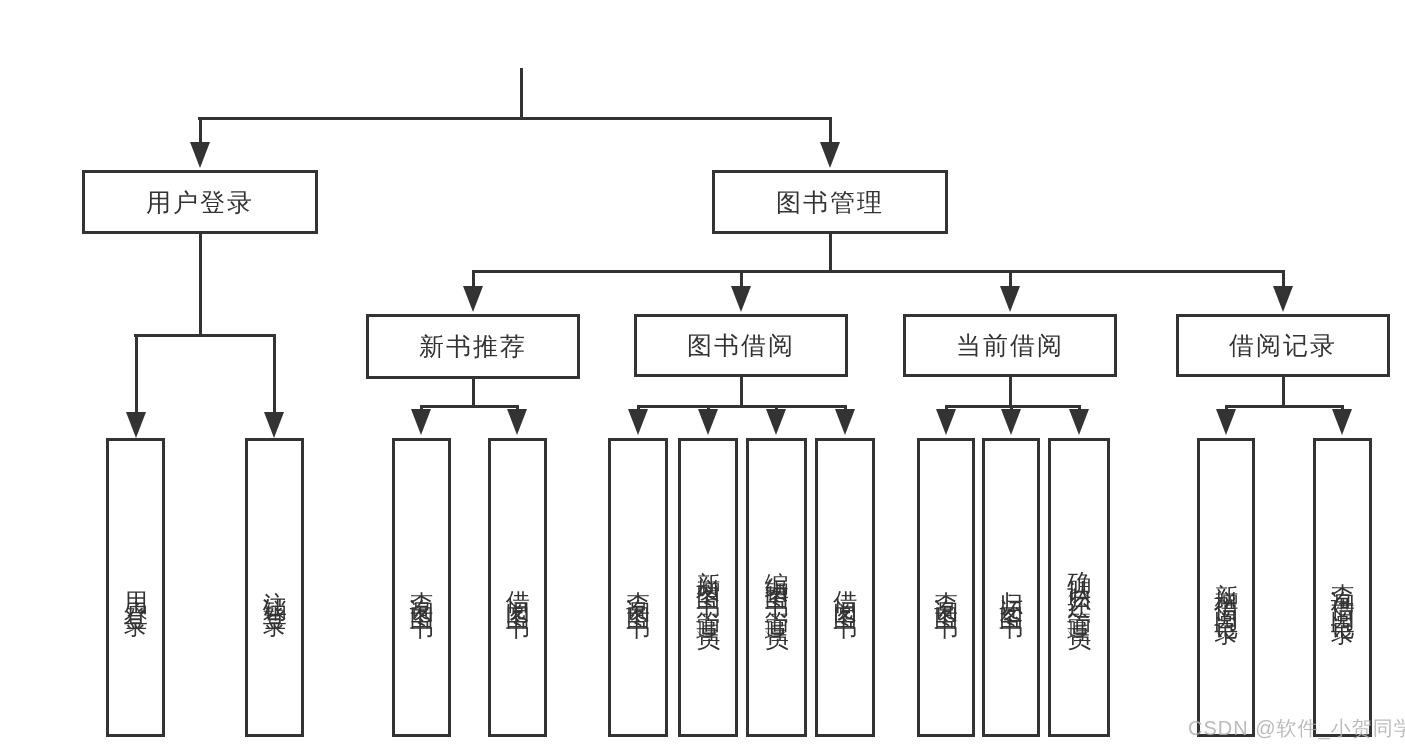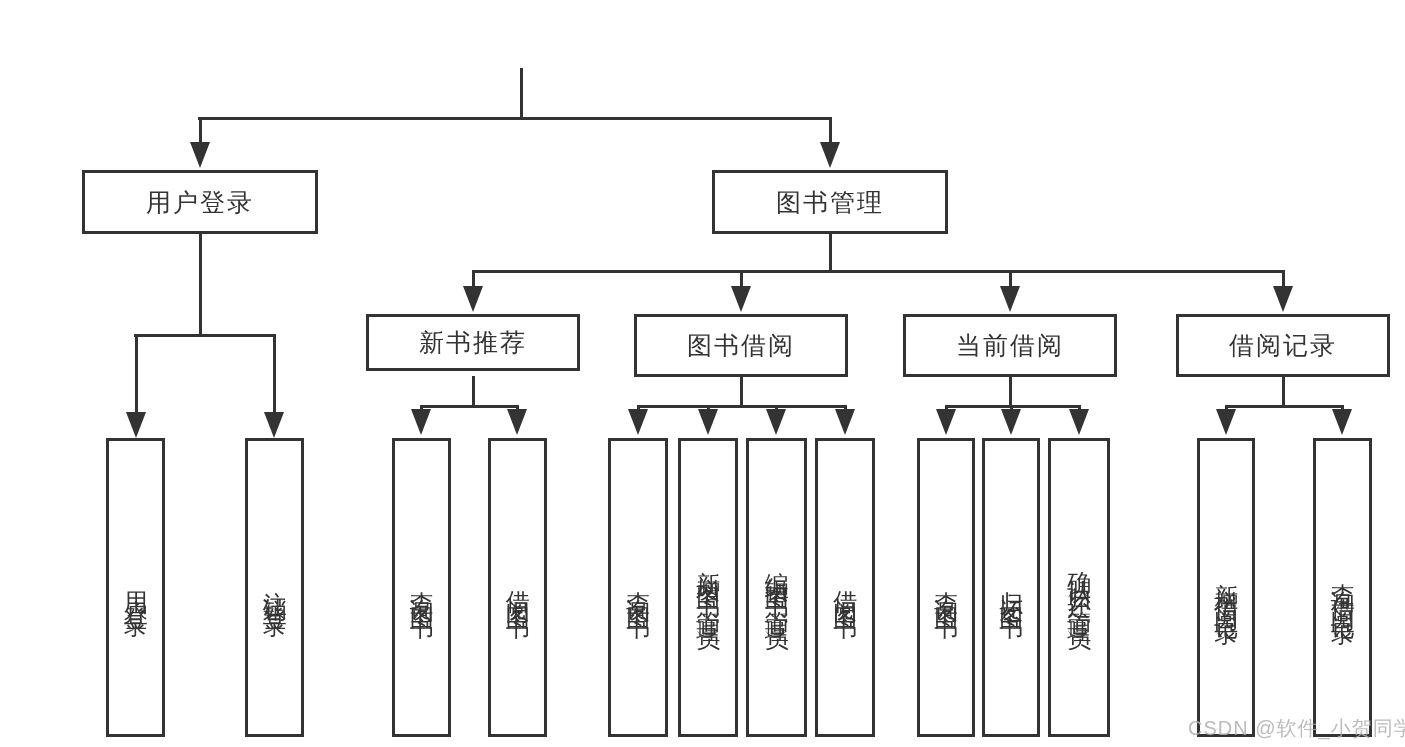--- a/index.html
+++ b/index.html
@@ -58,21 +58,21 @@
   <div class="hl" style="left:472px;top:270px;width:812px"></div>
   <div class="vl" style="left:472px;top:270px;height:20px"></div>
   <div class="ah" style="left:463px;top:286px"></div>
   <div class="vl" style="left:740px;top:270px;height:20px"></div>
   <div class="ah" style="left:731px;top:286px"></div>
   <div class="vl" style="left:1009px;top:270px;height:20px"></div>
   <div class="ah" style="left:1000px;top:286px"></div>
   <div class="vl" style="left:1282px;top:270px;height:20px"></div>
   <div class="ah" style="left:1273px;top:286px"></div>
 
-  <div class="node" style="left:366px;top:314px;width:214px;height:57px">
+  <div class="node" style="left:366px;top:314px;width:214px;height:65px">
     <span class="htext">新书推荐</span>
   </div>
   <div class="node" style="left:903px;top:314px;width:214px;height:63px">
     <span class="htext">当前借阅</span>
   </div>
   <div class="node" style="left:634px;top:314px;width:214px;height:63px">
     <span class="htext">图书借阅</span>
   </div>
   <div class="node" style="left:1176px;top:314px;width:214px;height:63px">
     <span class="htext">借阅记录</span>

